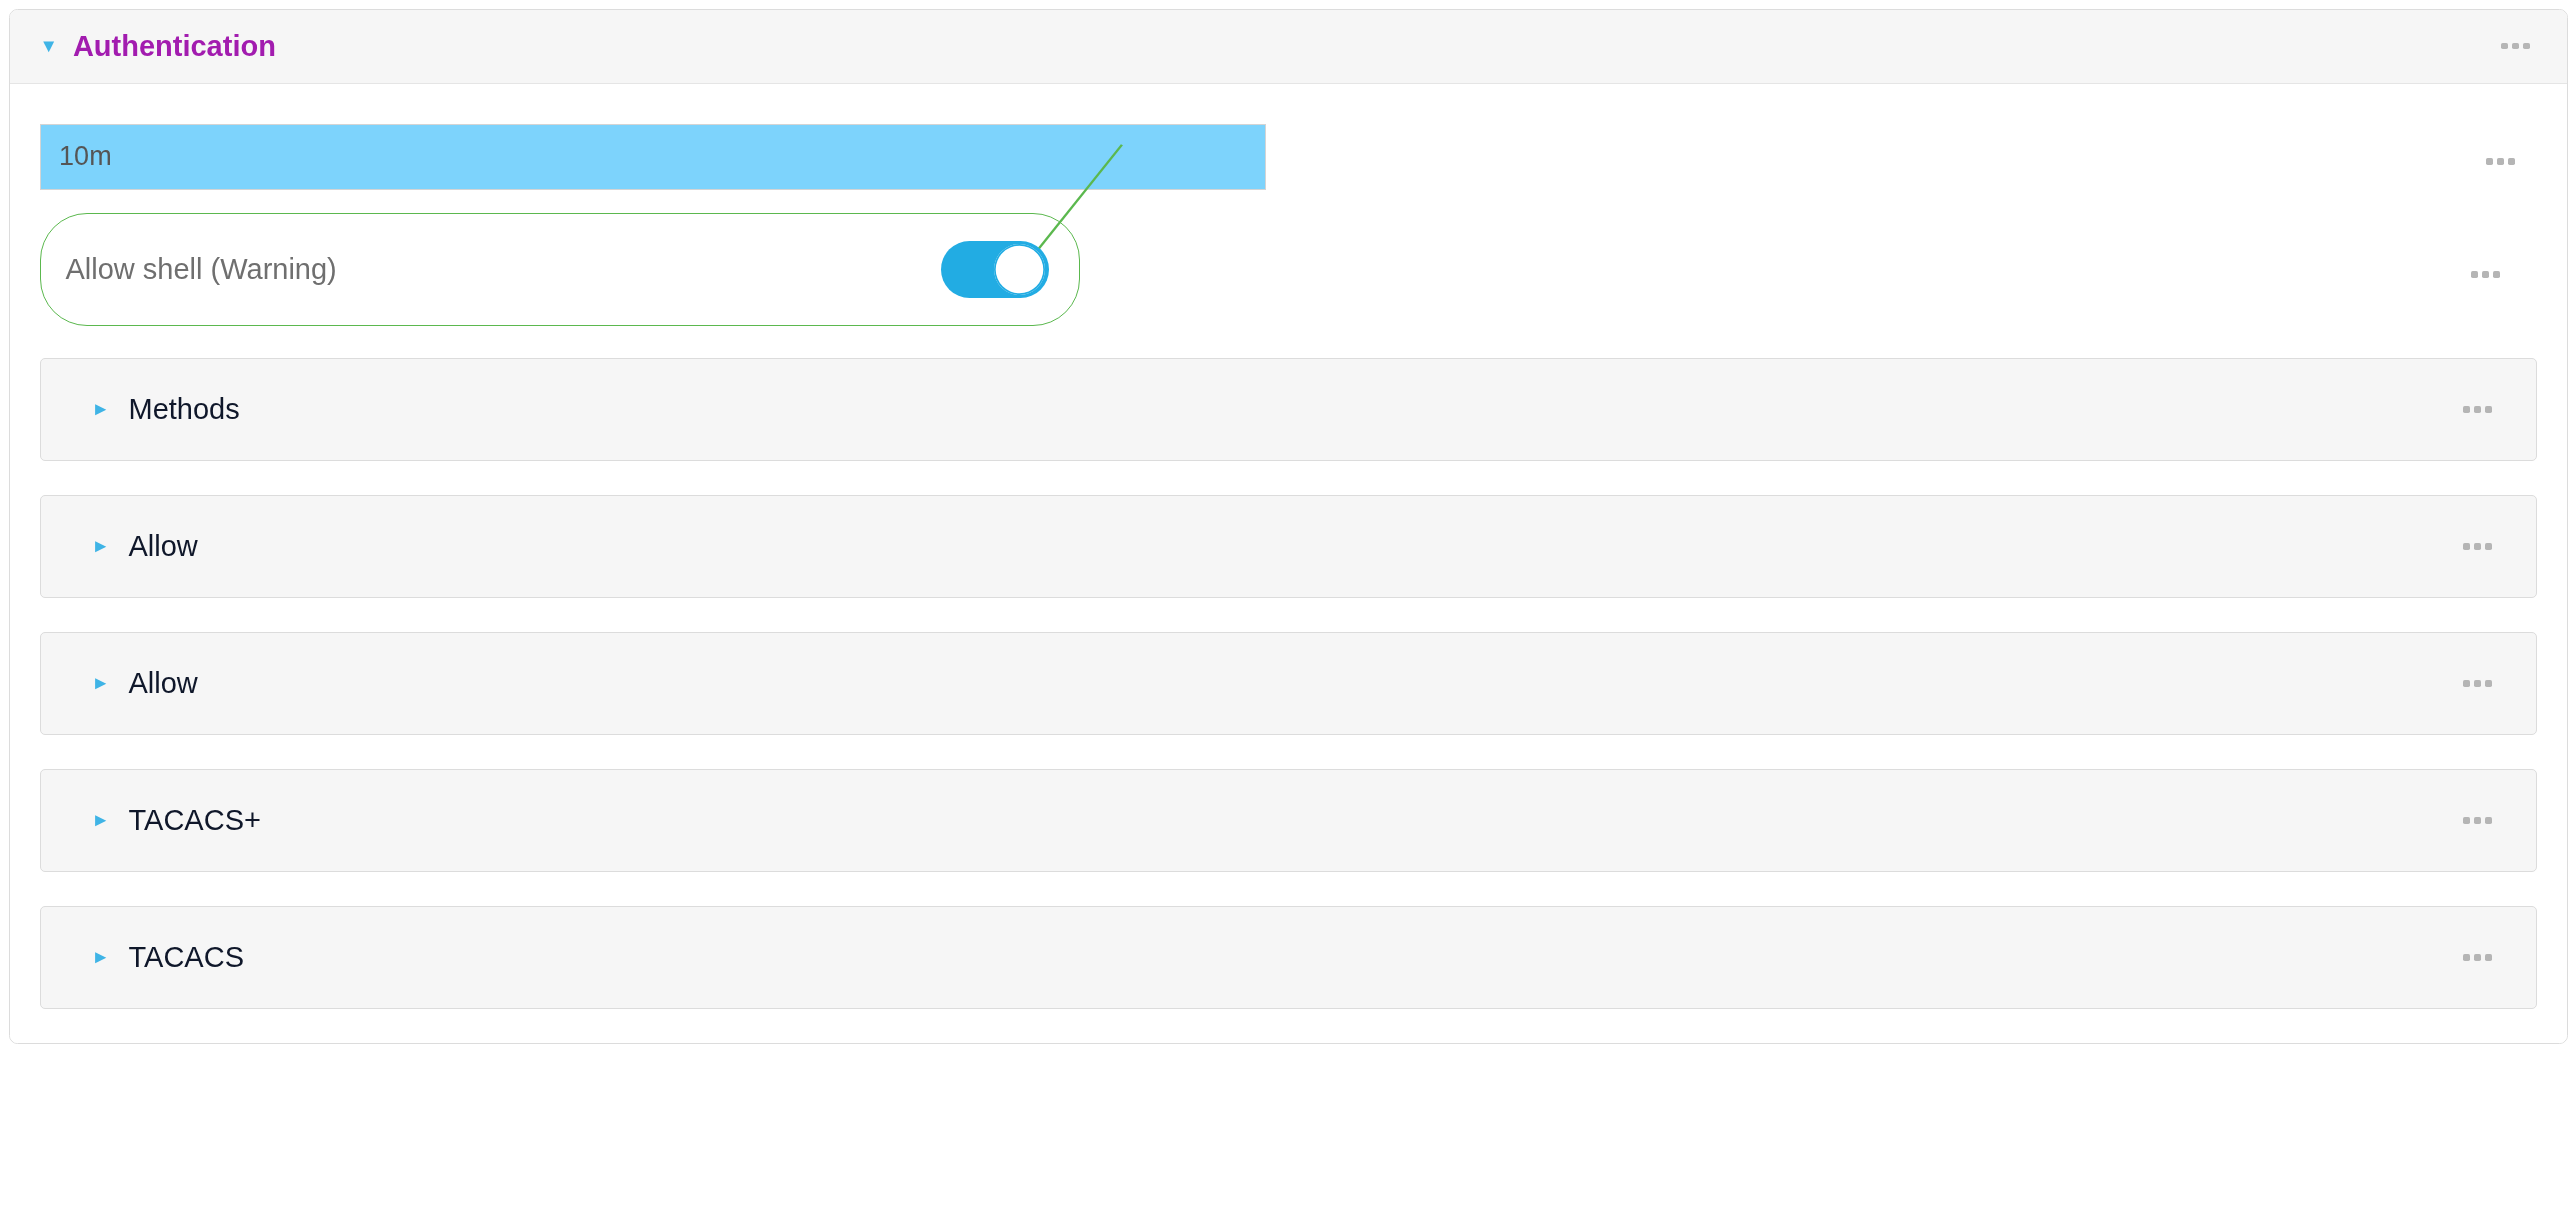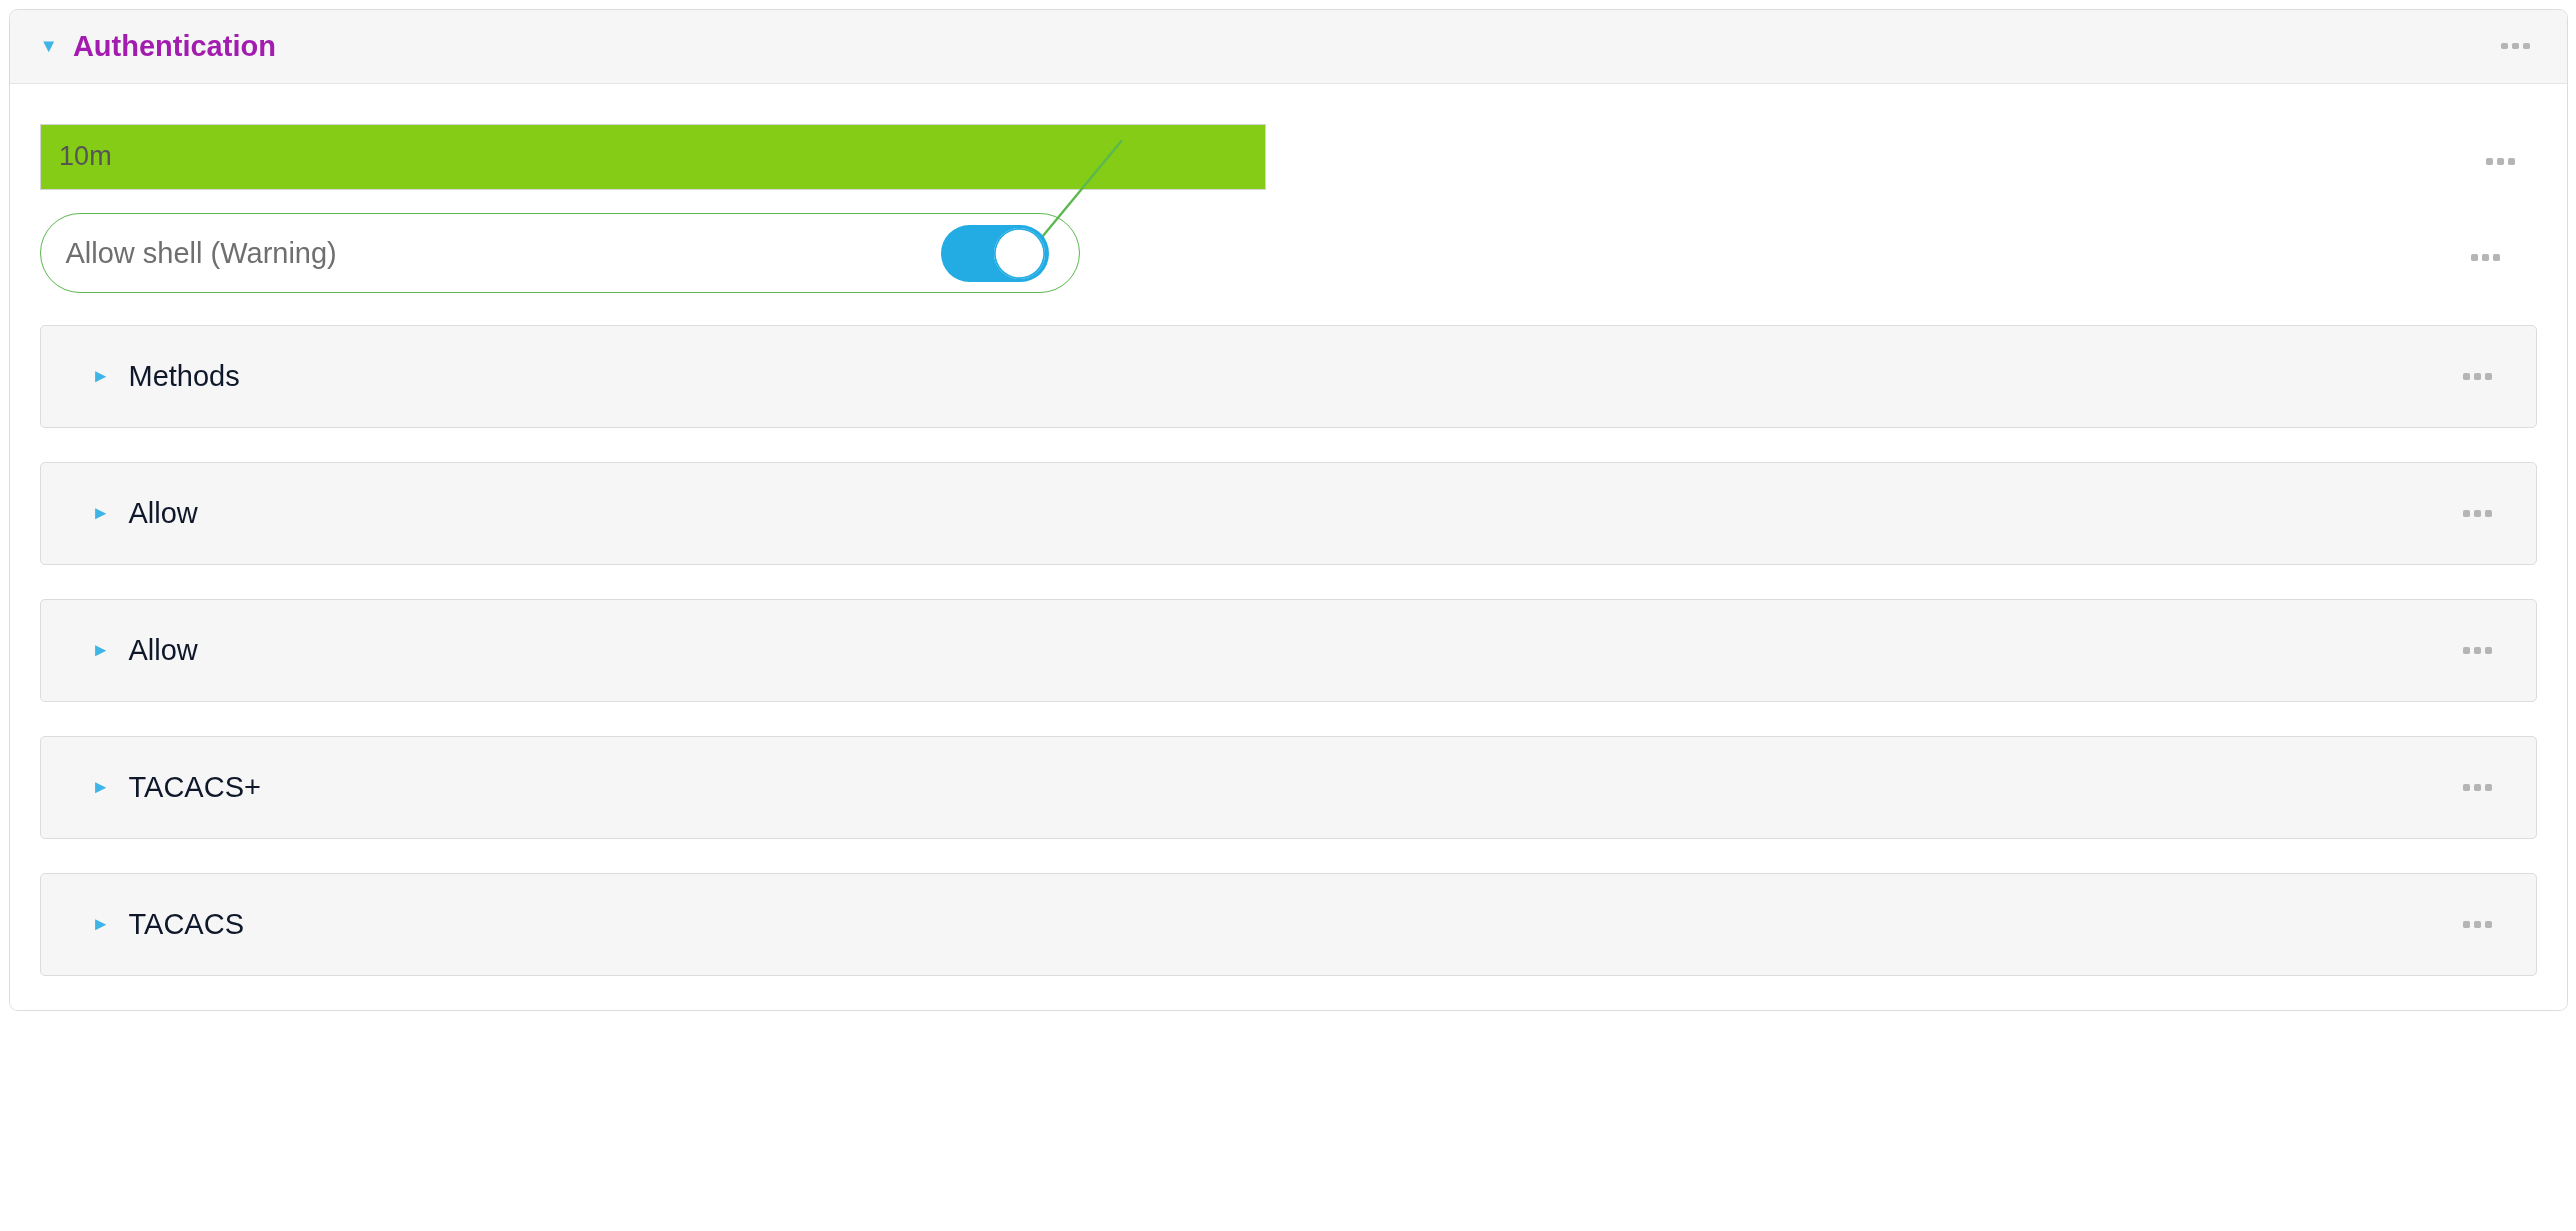--- a/index.html
+++ b/index.html
@@ -79,39 +79,39 @@
   }
   .form-row .row-actions {
     margin-left: auto;
     padding-right: 15px;
   }
 
   .text-input {
     width: 100%;
     height: 66px;
     border: 0.8px solid #d4d4d4;
-    background: #84cc16;
+    background: #7dd3fc;
     padding: 12px 18.6px;
     font-size: 27px;
     color: #555555;
     font-family: inherit;
   }
 
   
   .hl-wrap {
     display: flex;
     align-items: center;
     padding: 8.5px 15px 25px 15px;
   }
   .hl-pill {
     display: flex;
     align-items: center;
     justify-content: space-between;
     width: 1040px;
-    height: 80px;
+    height: 113px;
     border: 1.7px solid #5bb84e;
     border-radius: 47px;
     padding: 0 30px 0 25px;
   }
   .hl-pill .label {
     color: #6f6f6f;
     font-size: 29px;
   }
   .hl-actions {
     margin-left: auto;

